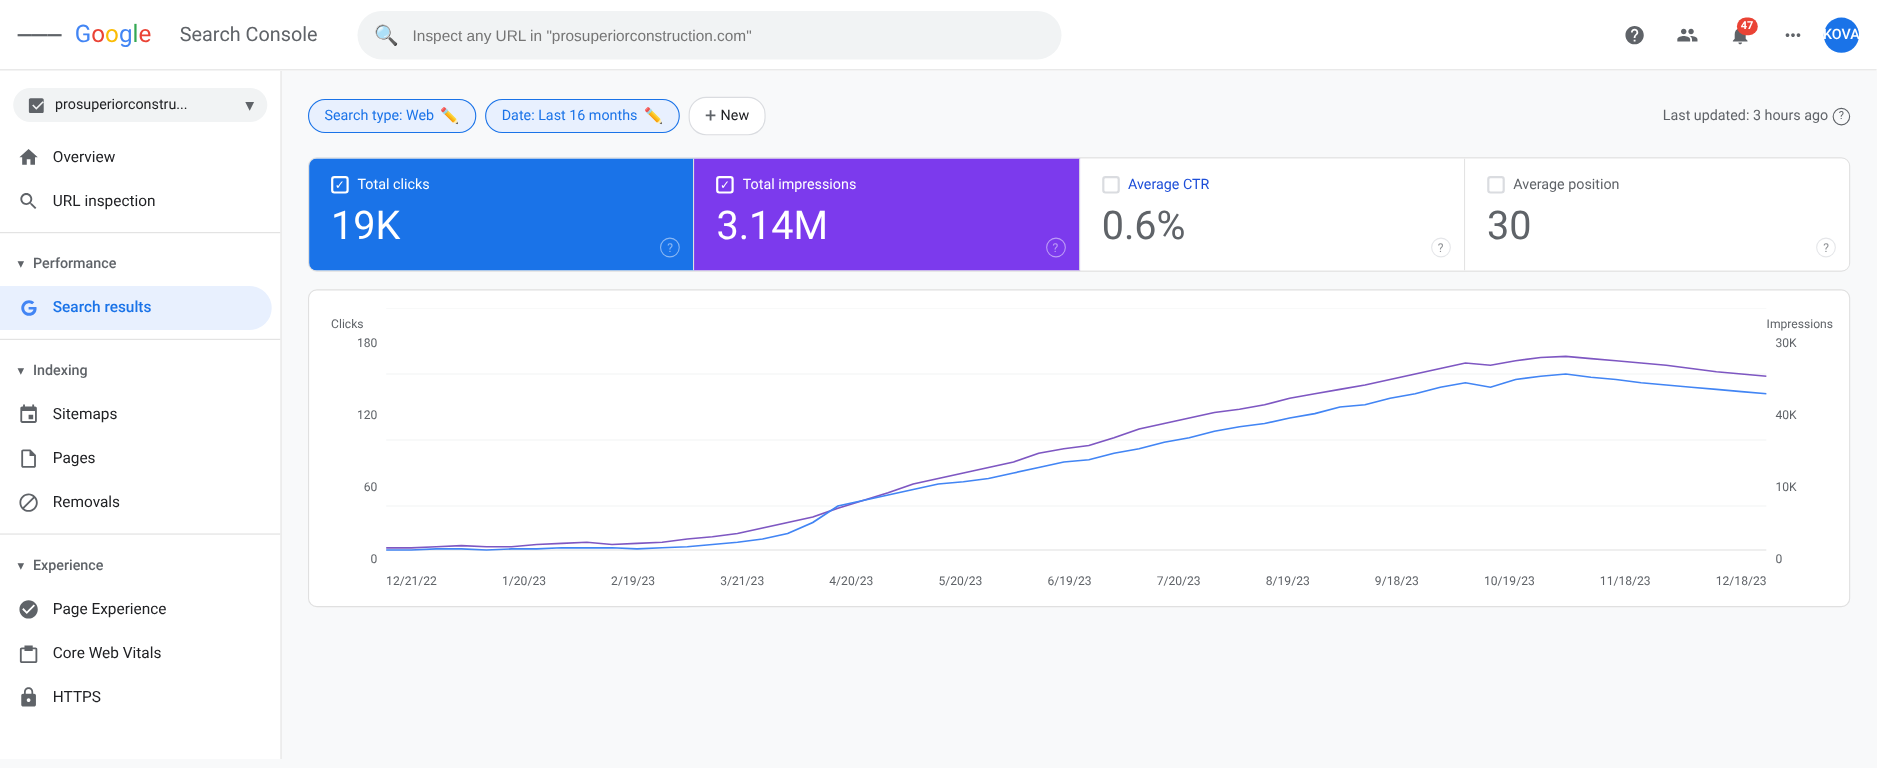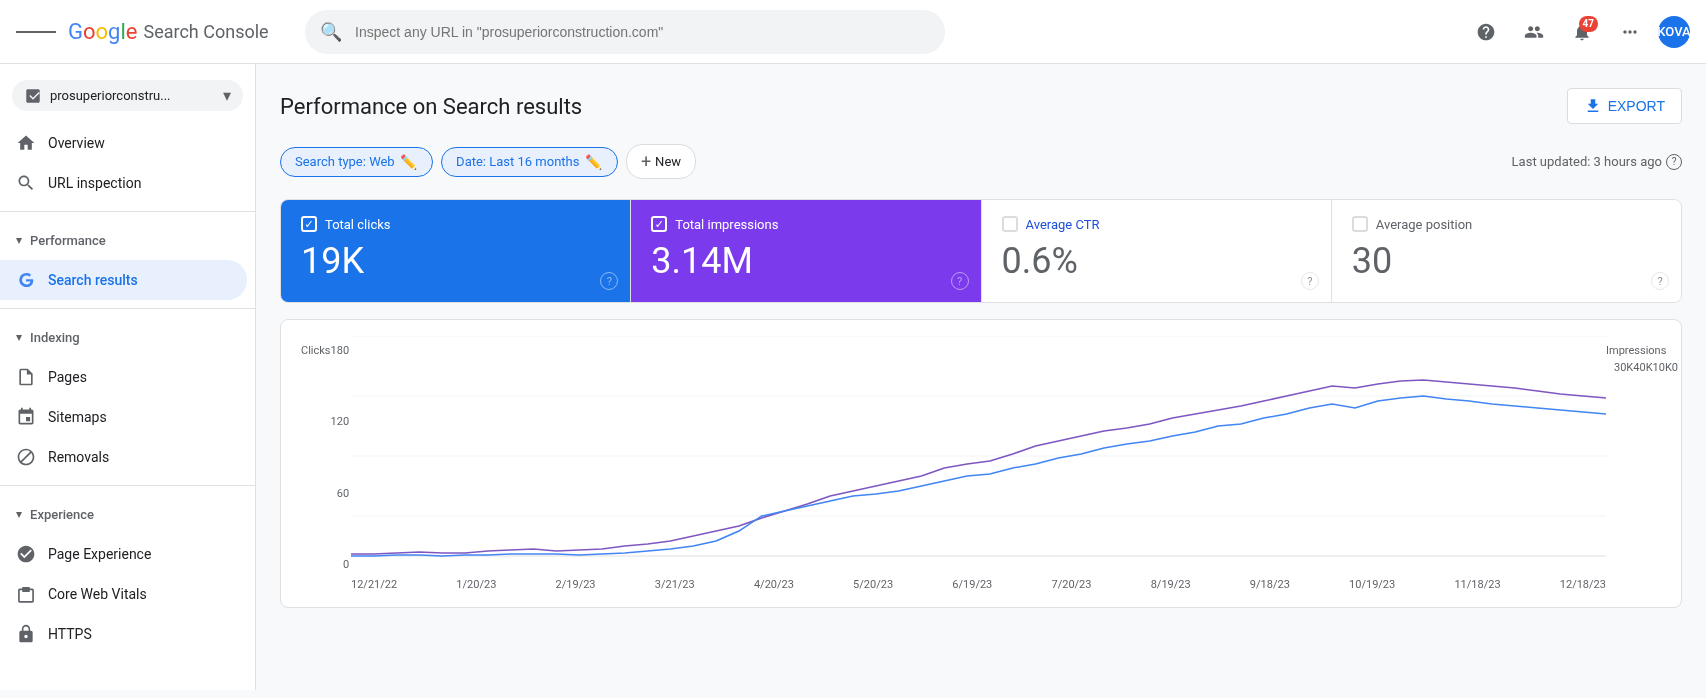--- a/index.html
+++ b/index.html
@@ -5,21 +5,21 @@
     * { margin: 0; padding: 0; box-sizing: border-box; }
     body { font-family: 'Google Sans', Roboto, Arial, sans-serif; background: #f8f9fa; color: #202124; font-size: 14px; overflow: hidden; }
 
     
     .top-nav {
       display: flex; align-items: center; background: #fff; height: 64px;
       padding: 0 16px; border-bottom: 1px solid #e0e0e0; position: fixed; top: 0; left: 0; right: 0; z-index: 100;
     }
     .hamburger { width: 40px; height: 40px; display: flex; align-items: center; justify-content: center; cursor: pointer; border-radius: 50%; }
     .hamburger span { display: block; width: 18px; height: 2px; background: #5f6368; margin: 2px 0; }
-    .logo { display: flex; align-items: center; margin: 0 12px; }
+    .logo { display: flex; align-items: center; margin: 0 12px; gap: 20px; }
     .logo-google { font-size: 22px; font-weight: 400; }
     .logo-g { color: #4285f4; }
     .logo-o1 { color: #ea4335; }
     .logo-o2 { color: #fbbc05; }
     .logo-g2 { color: #4285f4; }
     .logo-l { color: #34a853; }
     .logo-e { color: #ea4335; }
     .logo-sc { font-size: 18px; color: #5f6368; margin-left: 6px; }
     .search-bar {
       flex: 1; max-width: 640px; height: 44px; background: #f1f3f4; border-radius: 24px;
@@ -204,33 +204,33 @@
   <div class="nav-divider"></div>
 
   <div class="nav-section-header">
     <span style="font-size:12px;color:#5f6368;">▾</span>
     <span class="section-label">Indexing</span>
   </div>
 
   <div class="nav-item">
     <span class="nav-item-icon">
       <svg width="20" height="20" viewBox="0 0 24 24" fill="#5f6368">
+          <path d="M17 12h-5v5h5v-5zM16 1v2H8V1H6v2H5c-1.11 0-1.99.9-1.99 2L3 19c0 1.1.89 2 2 2h14c1.1 0 2-.9 2-2V5c0-1.1-.9-2-2-2h-1V1h-2zm3 18H5V8h14v11z"></path>
+        </svg>
+    </span>
+    <span class="nav-item-label">Sitemaps</span>
+  </div>
+
+  <div class="nav-item">
+    <span class="nav-item-icon">
+      <svg width="20" height="20" viewBox="0 0 24 24" fill="#5f6368">
           <path d="M14 2H6c-1.1 0-2 .9-2 2v16c0 1.1.9 2 2 2h12c1.1 0 2-.9 2-2V8l-6-6zm4 18H6V4h7v5h5v11z"></path>
         </svg>
     </span>
     <span class="nav-item-label">Pages</span>
-  </div>
-
-  <div class="nav-item">
-    <span class="nav-item-icon">
-      <svg width="20" height="20" viewBox="0 0 24 24" fill="#5f6368">
-          <path d="M17 12h-5v5h5v-5zM16 1v2H8V1H6v2H5c-1.11 0-1.99.9-1.99 2L3 19c0 1.1.89 2 2 2h14c1.1 0 2-.9 2-2V5c0-1.1-.9-2-2-2h-1V1h-2zm3 18H5V8h14v11z"></path>
-        </svg>
-    </span>
-    <span class="nav-item-label">Sitemaps</span>
   </div>
 
   <div class="nav-item">
     <span class="nav-item-icon">
       <svg width="20" height="20" viewBox="0 0 24 24" fill="#5f6368">
           <path d="M12 2C6.48 2 2 6.48 2 12s4.48 10 10 10 10-4.48 10-10S17.52 2 12 2zM4 12c0-4.42 3.58-8 8-8 1.85 0 3.55.63 4.9 1.68L5.68 16.9C4.63 15.55 4 13.85 4 12zm8 8c-1.85 0-3.55-.63-4.9-1.68L18.32 7.1C19.37 8.45 20 10.15 20 12c0 4.42-3.58 8-8 8z"></path>
         </svg>
     </span>
     <span class="nav-item-label">Removals</span>
   </div>
@@ -264,29 +264,20 @@
     <span class="nav-item-icon">
       <svg width="20" height="20" viewBox="0 0 24 24" fill="#5f6368">
           <path d="M18 8h-1V6c0-2.76-2.24-5-5-5S7 3.24 7 6v2H6c-1.1 0-2 .9-2 2v10c0 1.1.9 2 2 2h12c1.1 0 2-.9 2-2V10c0-1.1-.9-2-2-2zm-6 9c-1.1 0-2-.9-2-2s.9-2 2-2 2 .9 2 2-.9 2-2 2zm3.1-9H8.9V6c0-1.71 1.39-3.1 3.1-3.1 1.71 0 3.1 1.39 3.1 3.1v2z"></path>
         </svg>
     </span>
     <span class="nav-item-label">HTTPS</span>
   </div>
 </aside>
 
 <main class="main">
-  <div class="page-header">
-    <h1 class="page-title">Performance on Search results</h1>
-    <button class="export-btn">
-      <svg width="18" height="18" viewBox="0 0 24 24" fill="#1a73e8">
-          <path d="M19 9h-4V3H9v6H5l7 7 7-7zM5 18v2h14v-2H5z"></path>
-        </svg>
-      <span>EXPORT</span>
-    </button>
-  </div>
 
   <div class="filters">
     <div class="filter-chip">
       <span>Search type: Web</span>
       <span class="edit-icon">✏️</span>
     </div>
     <div class="filter-chip">
       <span>Date: Last 16 months</span>
       <span class="edit-icon">✏️</span>
     </div>
@@ -331,21 +322,21 @@
         <span class="metric-label" style="color:#5f6368;">Average position</span>
       </div>
       <div class="metric-value" style="color:#5f6368;">30</div>
       <div class="metric-help" style="border-color:#dadce0;color:#5f6368;">?</div>
     </div>
   </div>
 
   <div class="chart-container">
     <div style="display:flex; gap:0;">
 
-      <div style="width:50px; display:flex; flex-direction:row; padding-top:8px;">
+      <div style="width:50px; display:flex; flex-direction:column; padding-top:8px;">
         <div style="font-size:11px;color:#5f6368;margin-bottom:4px;">Clicks</div>
         <div style="flex:1; display:flex; flex-direction:column; justify-content:space-between; text-align:right; padding-right:8px; font-size:11px; color:#5f6368; padding-bottom:20px;">
           <span>180</span>
           <span>120</span>
           <span>60</span>
           <span>0</span>
         </div>
       </div>
 
       <div style="flex:1;">
@@ -378,21 +369,21 @@
           <span>8/19/23</span>
           <span>9/18/23</span>
           <span>10/19/23</span>
           <span>11/18/23</span>
           <span>12/18/23</span>
         </div>
       </div>
 
       <div style="width:55px; display:flex; flex-direction:column; padding-top:8px;">
         <div style="font-size:11px;color:#5f6368;margin-bottom:4px;text-align:right;">Impressions</div>
-        <div style="flex:1; display:flex; flex-direction:row; justify-content:space-between; text-align:left; padding-left:8px; font-size:11px; color:#5f6368; padding-bottom:20px;">
+        <div style="flex:1; display:flex; flex-direction:column; justify-content:space-between; text-align:left; padding-left:8px; font-size:11px; color:#5f6368; padding-bottom:20px;">
           <span>30K</span>
           <span>40K</span>
           <span>10K</span>
           <span>0</span>
         </div>
       </div>
     </div>
   </div>
 </main>
 

